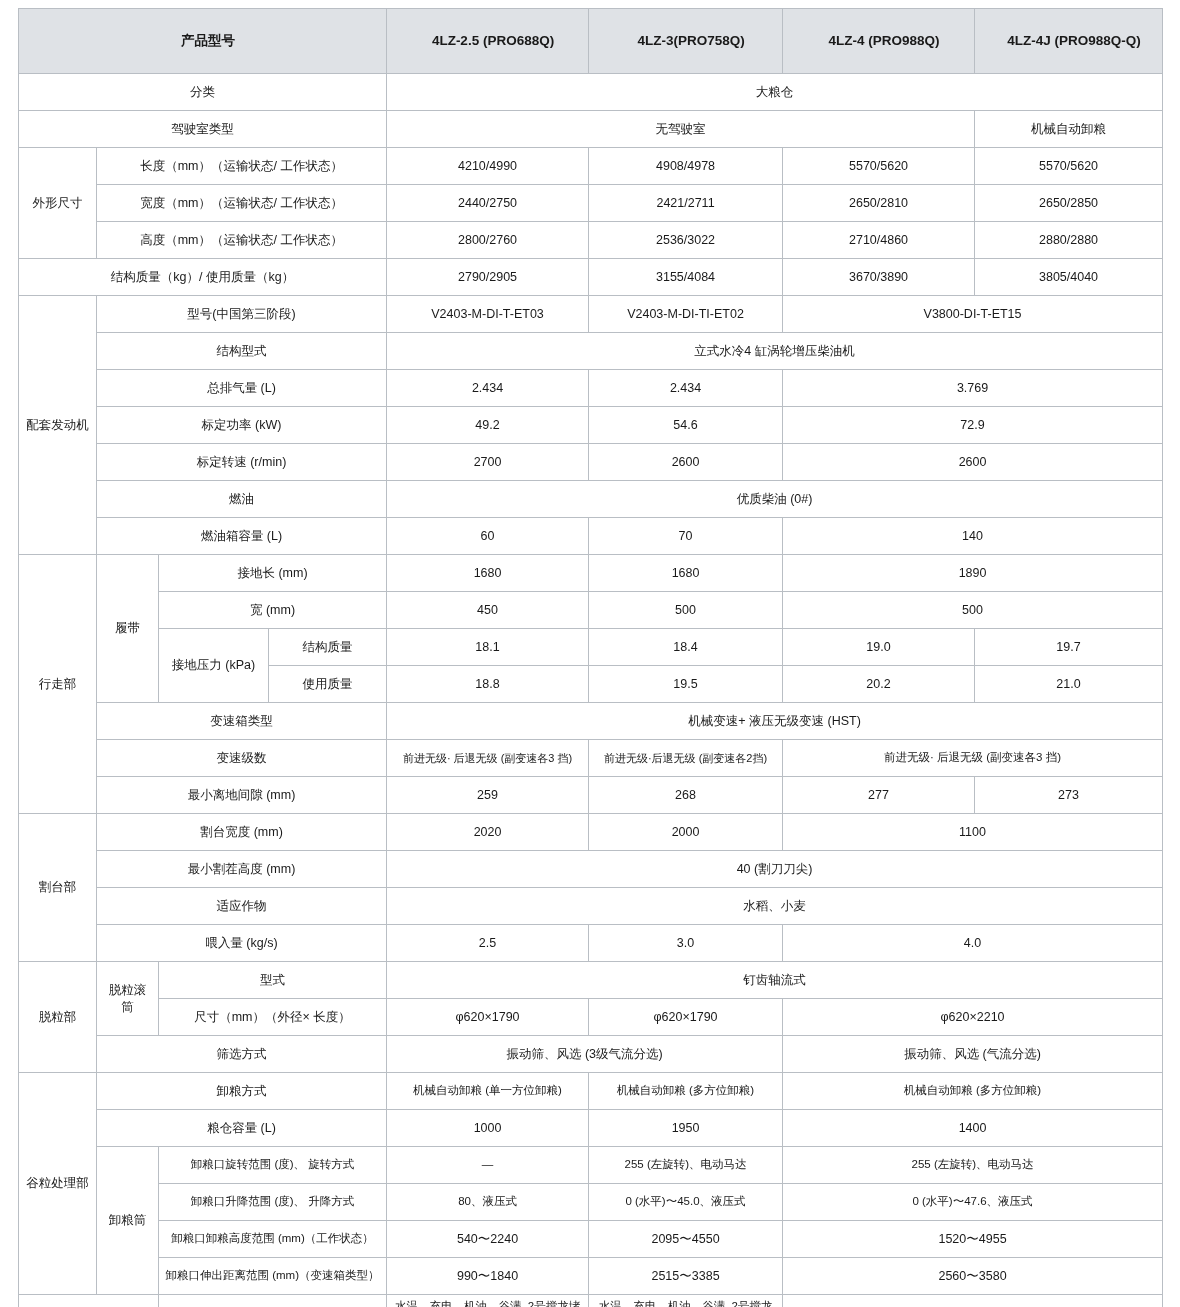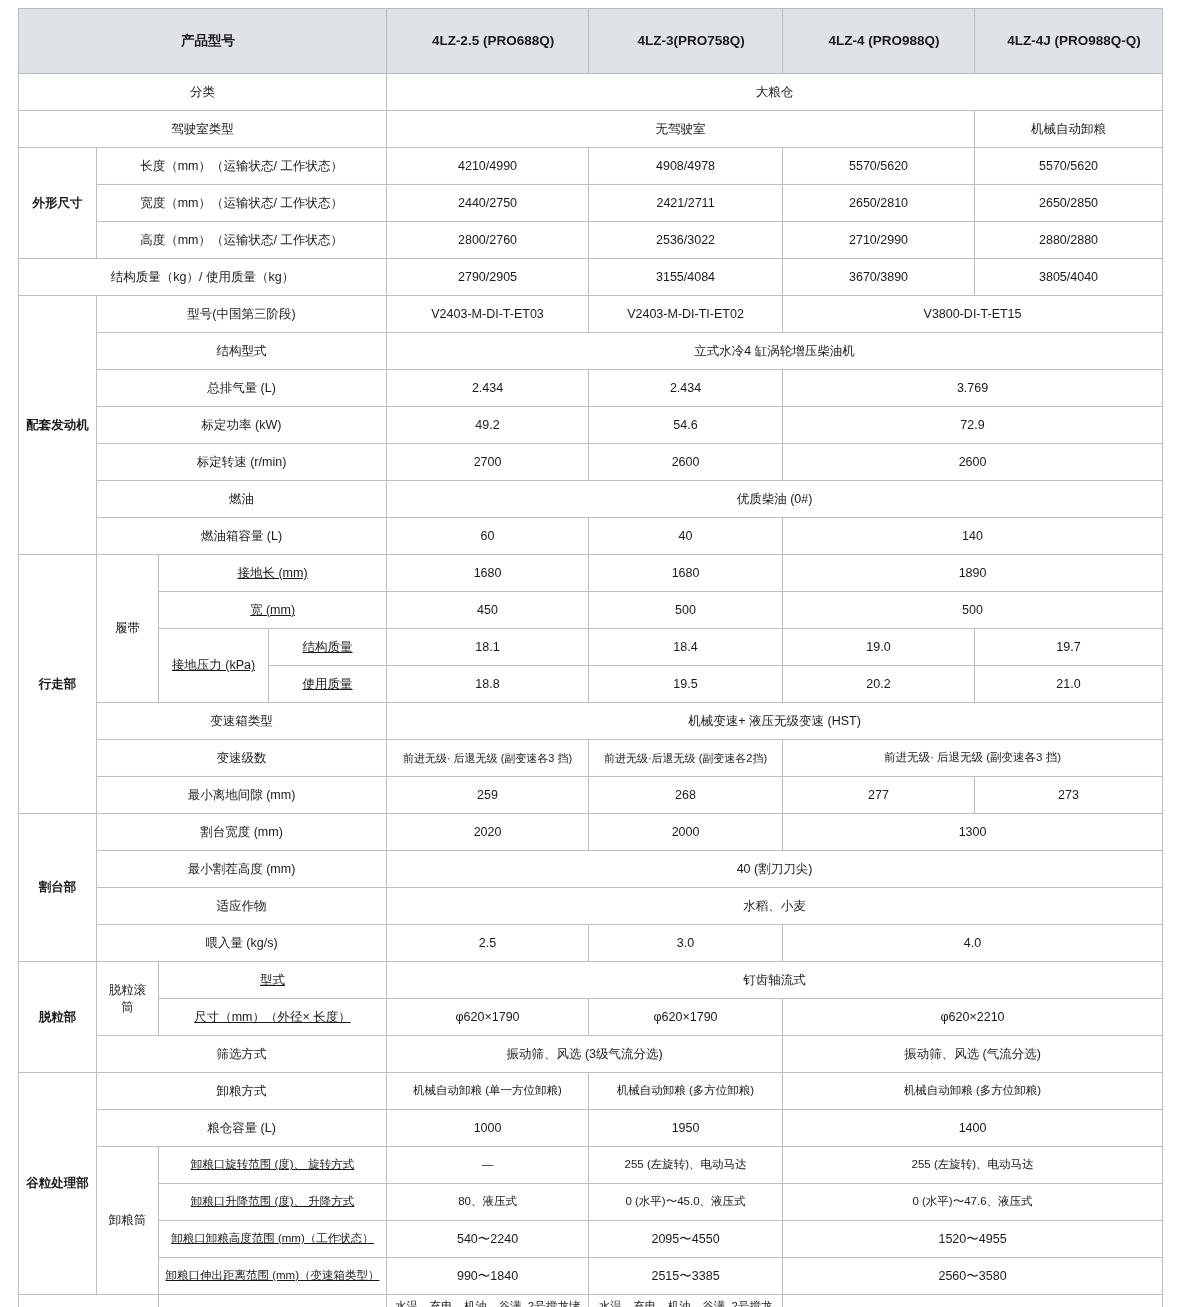--- a/index.html
+++ b/index.html
@@ -48,32 +48,31 @@
   
   td.lbl{
     background:#e9ebed;
     text-align:left;
     padding-left:12px;
   }
   td.lbl-grp{
     background:#e9ebed;
     text-align:left;
     padding-left:12px;
-    font-weight:bold;
+    font-weight:normal;
   }
   td.lbl-sub{
     background:#e9ebed;
     text-align:left;
     padding-left:12px;
   }
   td.lbl-sub2{
     background:#e9ebed;
     text-align:left;
     padding-left:12px;
-    text-decoration:underline;
   }
   td.val{background:#ffffff;}
   td.small{font-size:11.5px;}
   td.tiny{font-size:11px;}
 </style>
 </head>
 <body>
 
 <div id="sheet">
 
@@ -122,21 +121,21 @@
     <td class="lbl-sub" colspan="4">宽度（mm）（运输状态/ 工作状态）</td>
     <td class="val">2440/2750</td>
     <td class="val">2421/2711</td>
     <td class="val">2650/2810</td>
     <td class="val">2650/2850</td>
   </tr>
   <tr>
     <td class="lbl-sub" colspan="4">高度（mm）（运输状态/ 工作状态）</td>
     <td class="val">2800/2760</td>
     <td class="val">2536/3022</td>
-    <td class="val">2710/2990</td>
+    <td class="val">2710/4860</td>
     <td class="val">2880/2880</td>
   </tr>
 
   <tr>
     <td class="lbl" colspan="5">结构质量（kg）/ 使用质量（kg）</td>
     <td class="val">2790/2905</td>
     <td class="val">3155/4084</td>
     <td class="val">3670/3890</td>
     <td class="val">3805/4040</td>
   </tr>
@@ -170,21 +169,21 @@
     <td class="val">2600</td>
     <td class="val" colspan="2">2600</td>
   </tr>
   <tr>
     <td class="lbl-sub" colspan="4">燃油</td>
     <td class="val" colspan="4">优质柴油 (0#)</td>
   </tr>
   <tr>
     <td class="lbl-sub" colspan="4">燃油箱容量 (L)</td>
     <td class="val">60</td>
-    <td class="val">40</td>
+    <td class="val">70</td>
     <td class="val" colspan="2">140</td>
   </tr>
 
   <tr>
     <td class="lbl-grp" rowspan="7">行走部</td>
     <td class="lbl-sub" rowspan="4">履带</td>
     <td class="lbl-sub2" colspan="3">接地长 (mm)</td>
     <td class="val">1680</td>
     <td class="val">1680</td>
     <td class="val" colspan="2">1890</td>
@@ -226,21 +225,21 @@
     <td class="val">268</td>
     <td class="val">277</td>
     <td class="val">273</td>
   </tr>
 
   <tr>
     <td class="lbl-grp" rowspan="4">割台部</td>
     <td class="lbl-sub" colspan="4">割台宽度 (mm)</td>
     <td class="val">2020</td>
     <td class="val">2000</td>
-    <td class="val" colspan="2">1300</td>
+    <td class="val" colspan="2">1100</td>
   </tr>
   <tr>
     <td class="lbl-sub" colspan="4">最小割茬高度 (mm)</td>
     <td class="val" colspan="4">40 (割刀刀尖)</td>
   </tr>
   <tr>
     <td class="lbl-sub" colspan="4">适应作物</td>
     <td class="val" colspan="4">水稻、小麦</td>
   </tr>
   <tr>

